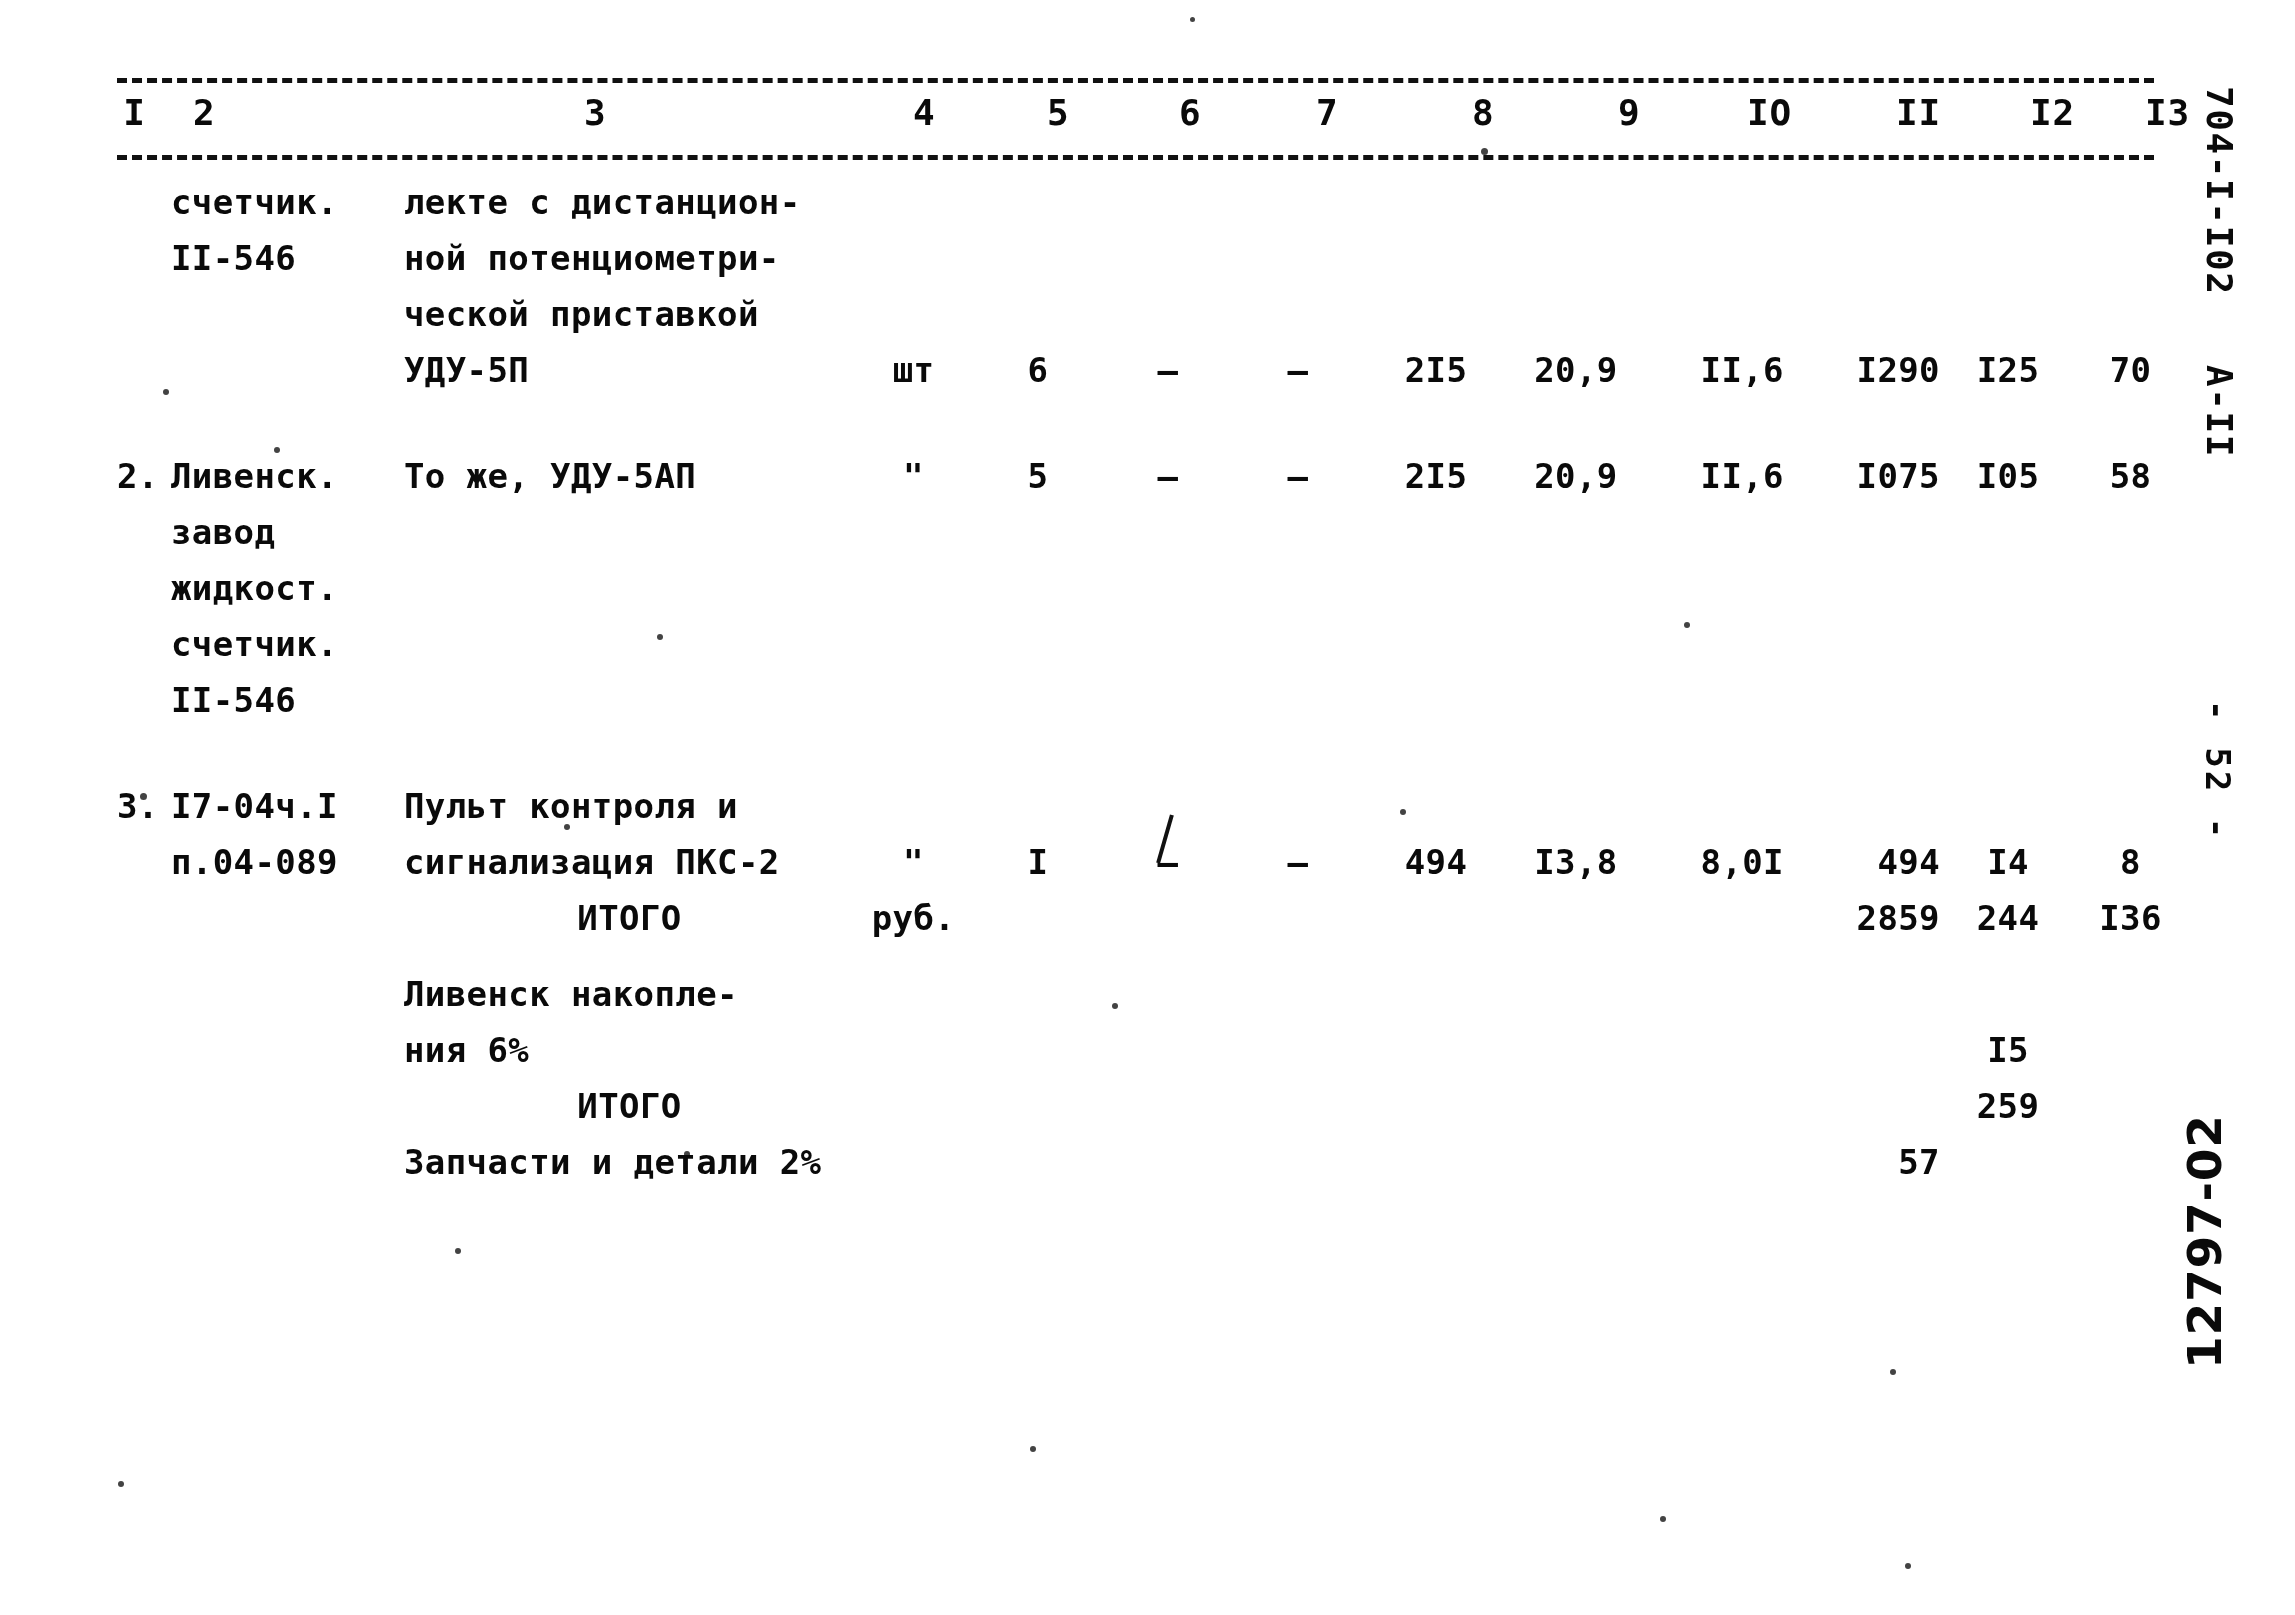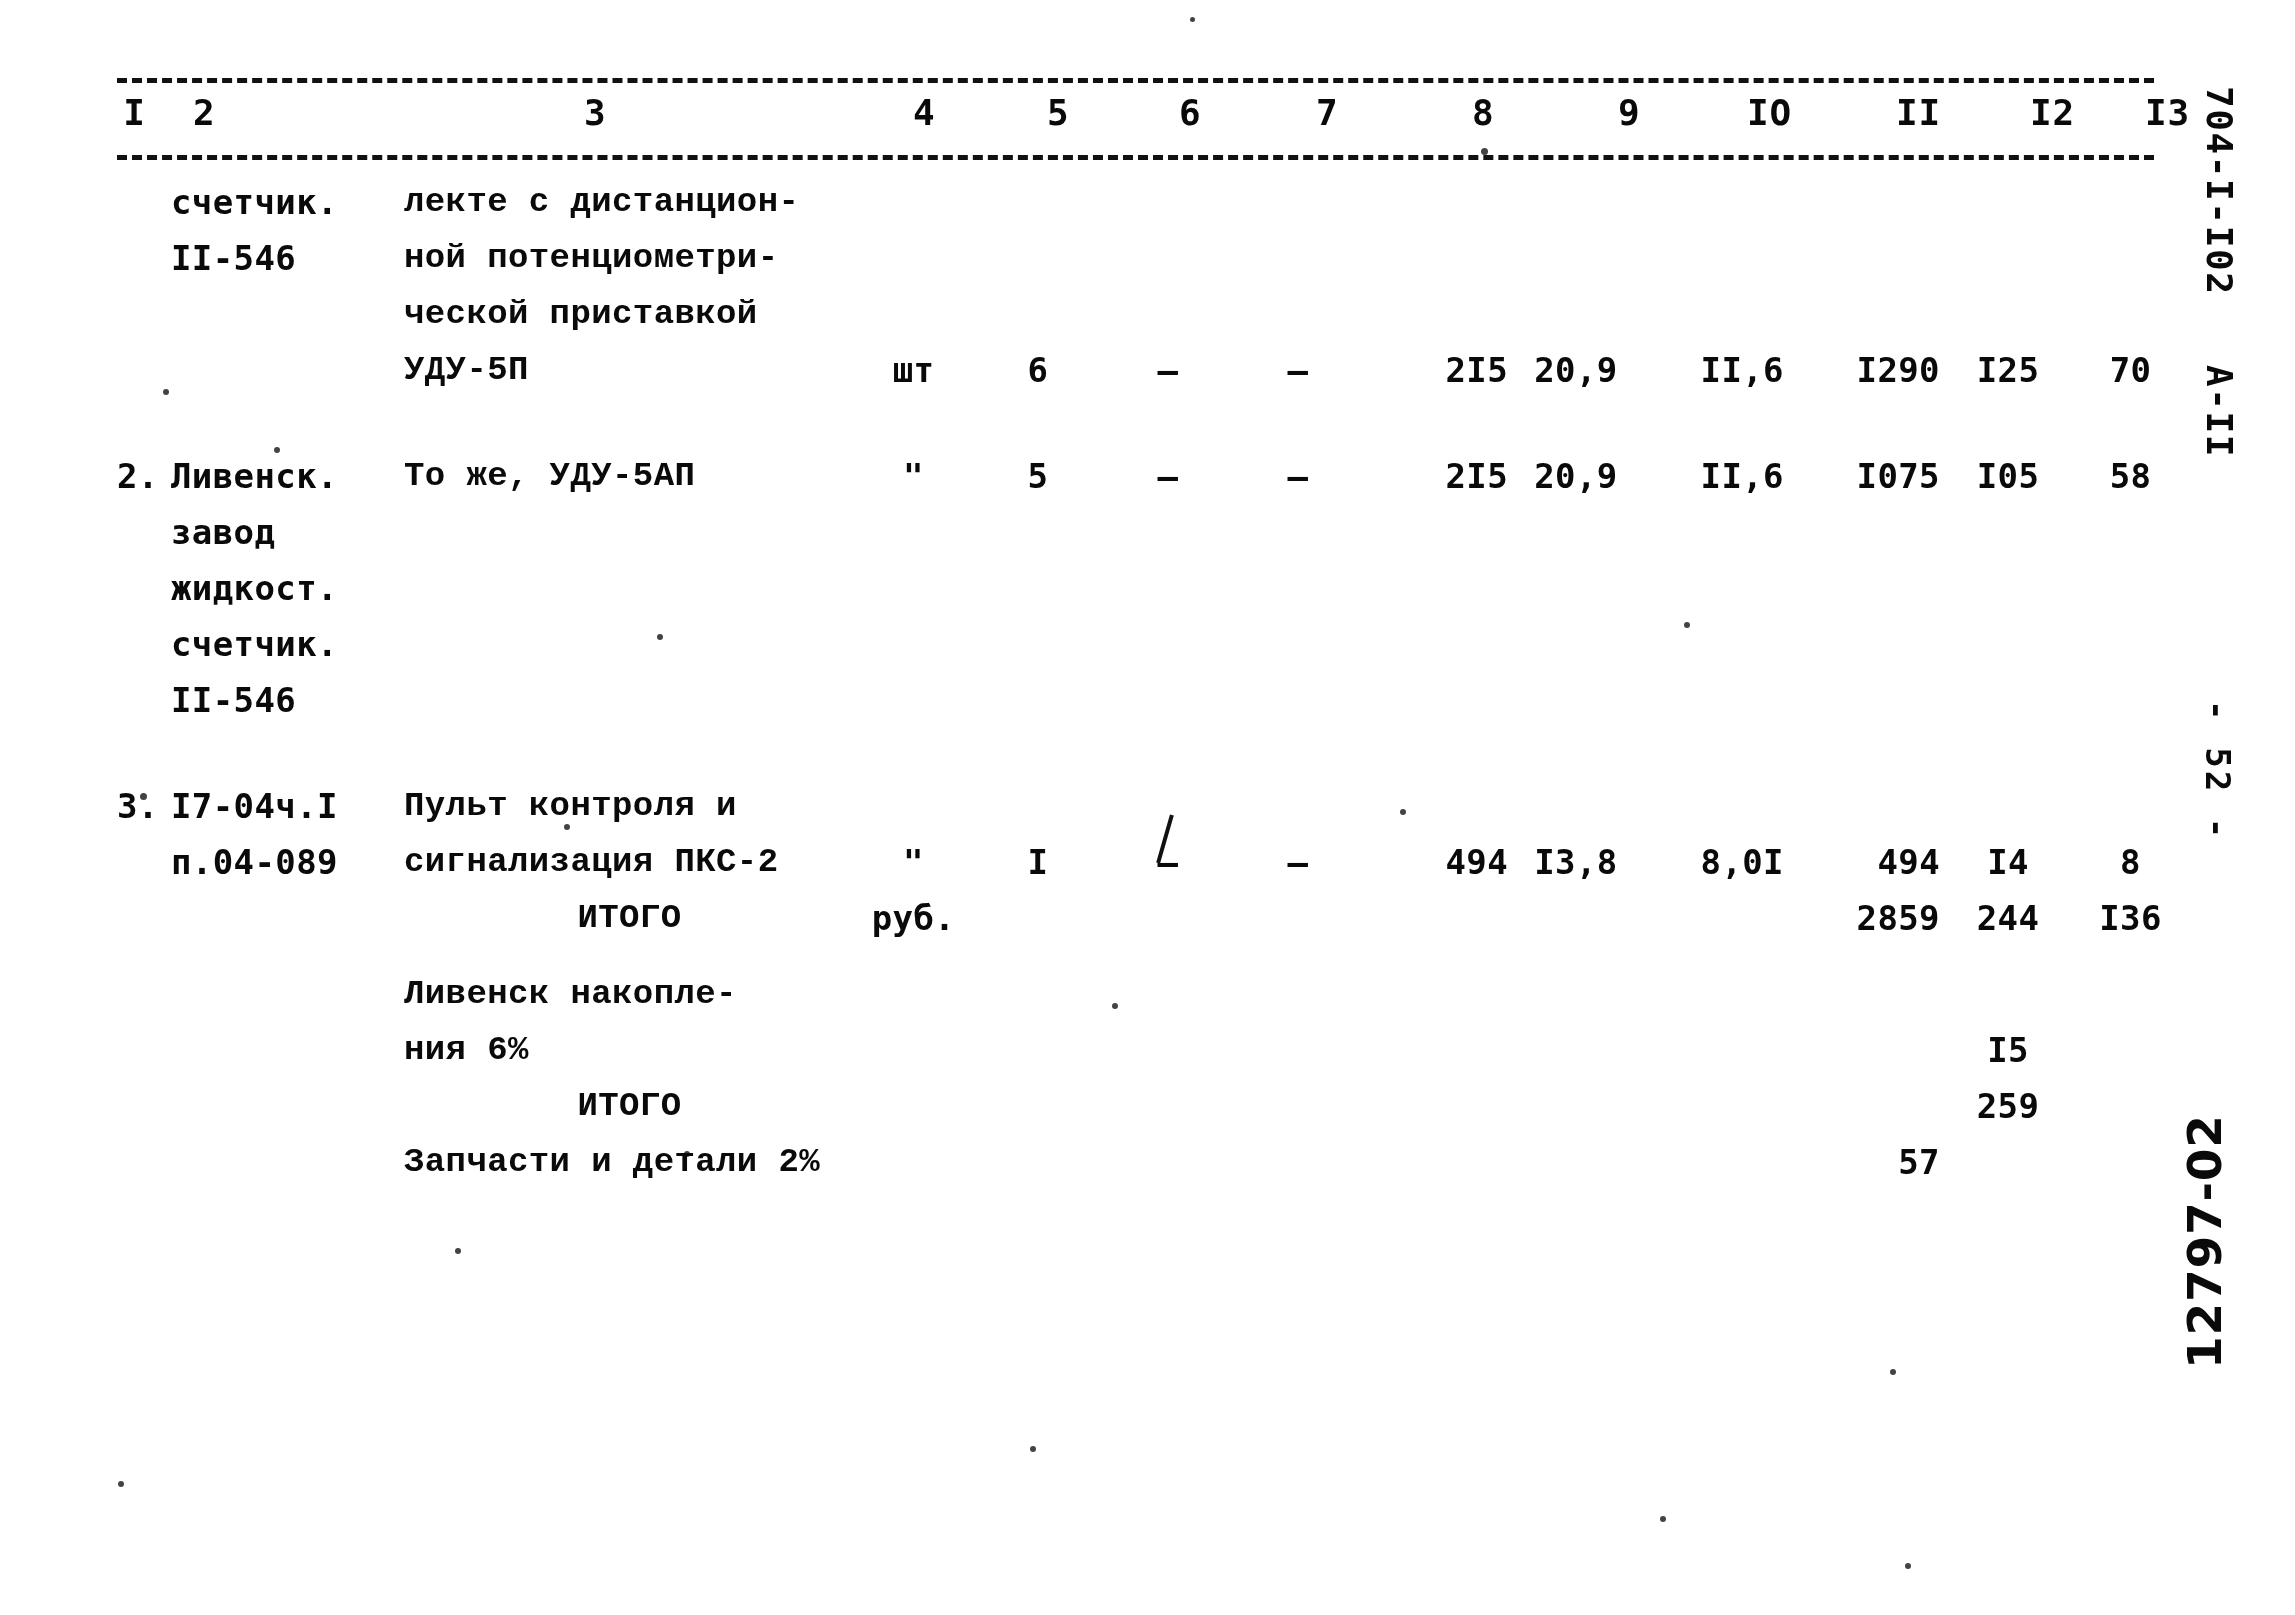--- a/index.html
+++ b/index.html
@@ -49,26 +49,26 @@
     vertical-align:top;
     padding:0;
     font-size:34px;
     line-height:56px;
     font-weight:700;
     letter-spacing:0.4px;
     white-space:pre;
   }
   .c1{width:54px;text-align:left;}
   .c2{width:233px;text-align:left;margin-left:19px;}
-  .c3{width:451px;text-align:left;font-family:Liberation Mono, monospace;}
+  .c3{width:451px;text-align:left;}
   .c4{width:117px;text-align:center;}
   .c5{width:132px;text-align:center;}
   .c6{width:128px;text-align:center;}
   .c7{width:132px;text-align:center;}
-  .c8{width:144px;text-align:right;}
+  .c8{width:144px;text-align:center;}
   .c9{width:136px;text-align:center;}
   .c10{width:140px;text-align:right;}
   .c11{width:156px;text-align:right;}
   .c12{width:136px;text-align:center;}
   .c13{width:109px;text-align:center;}
 
   .rowgap{height:50px;}
   .smallgap{height:20px;}
   .wide-label{white-space:pre;}
 

